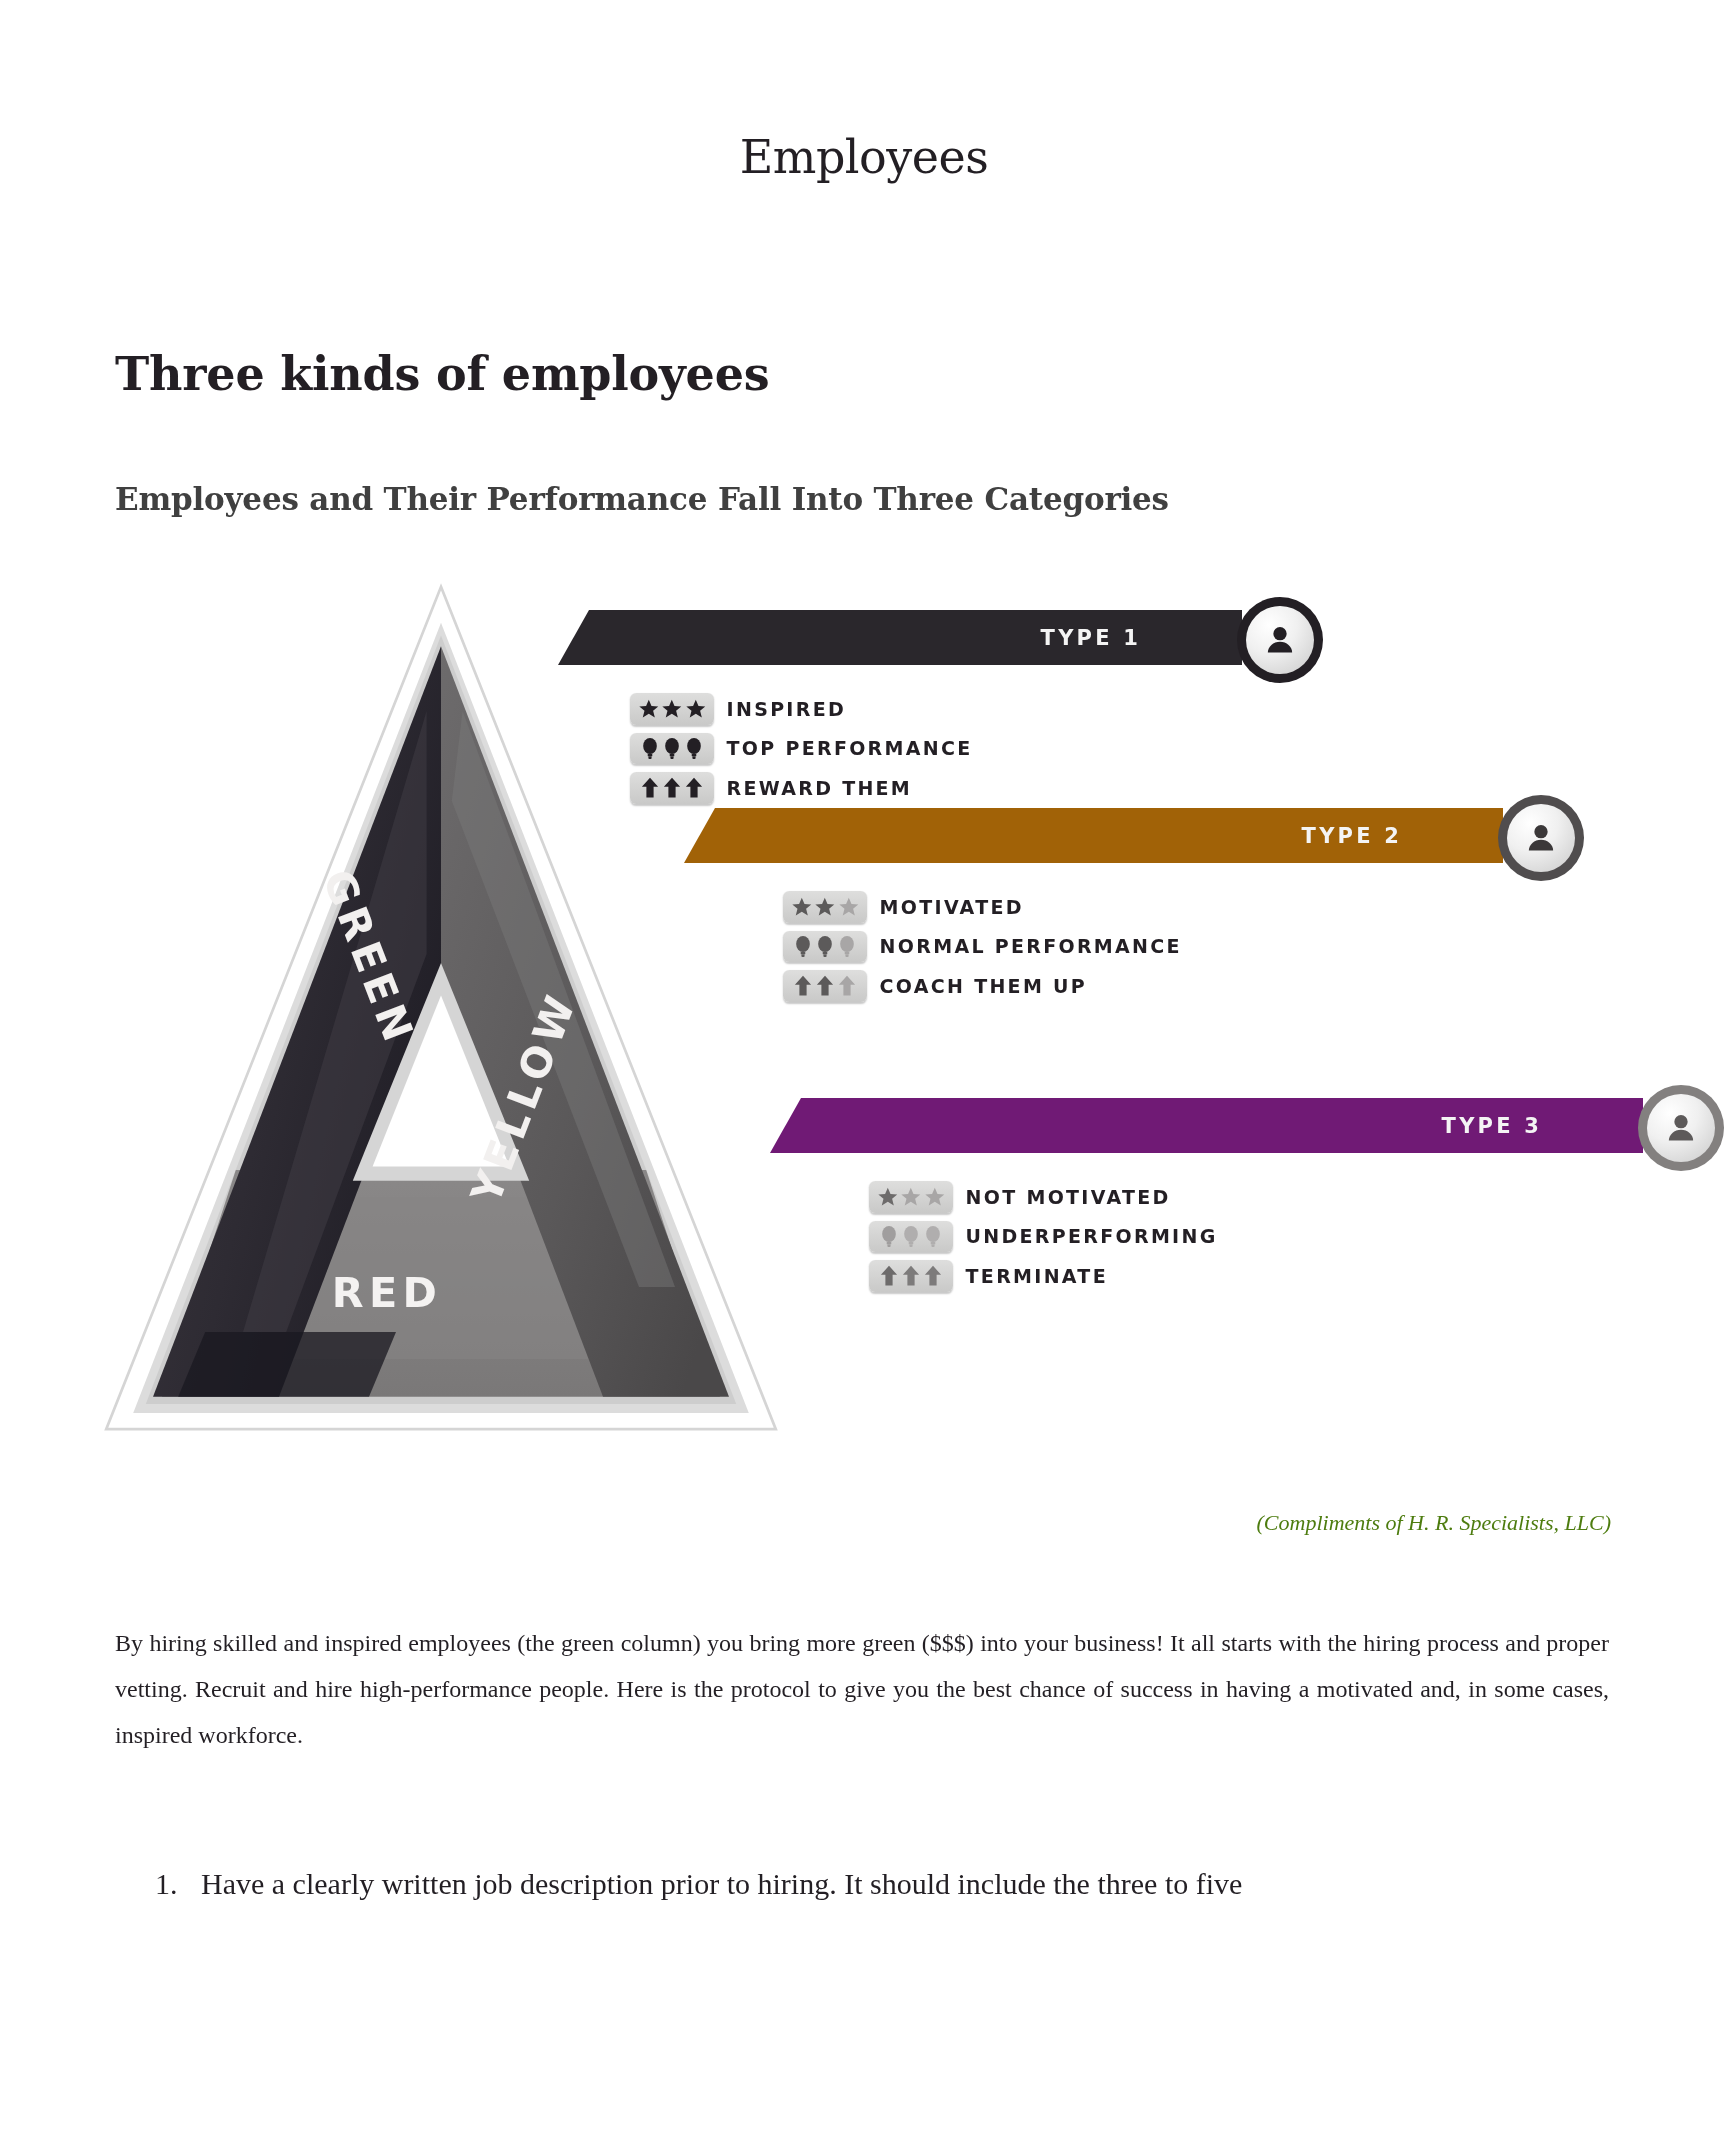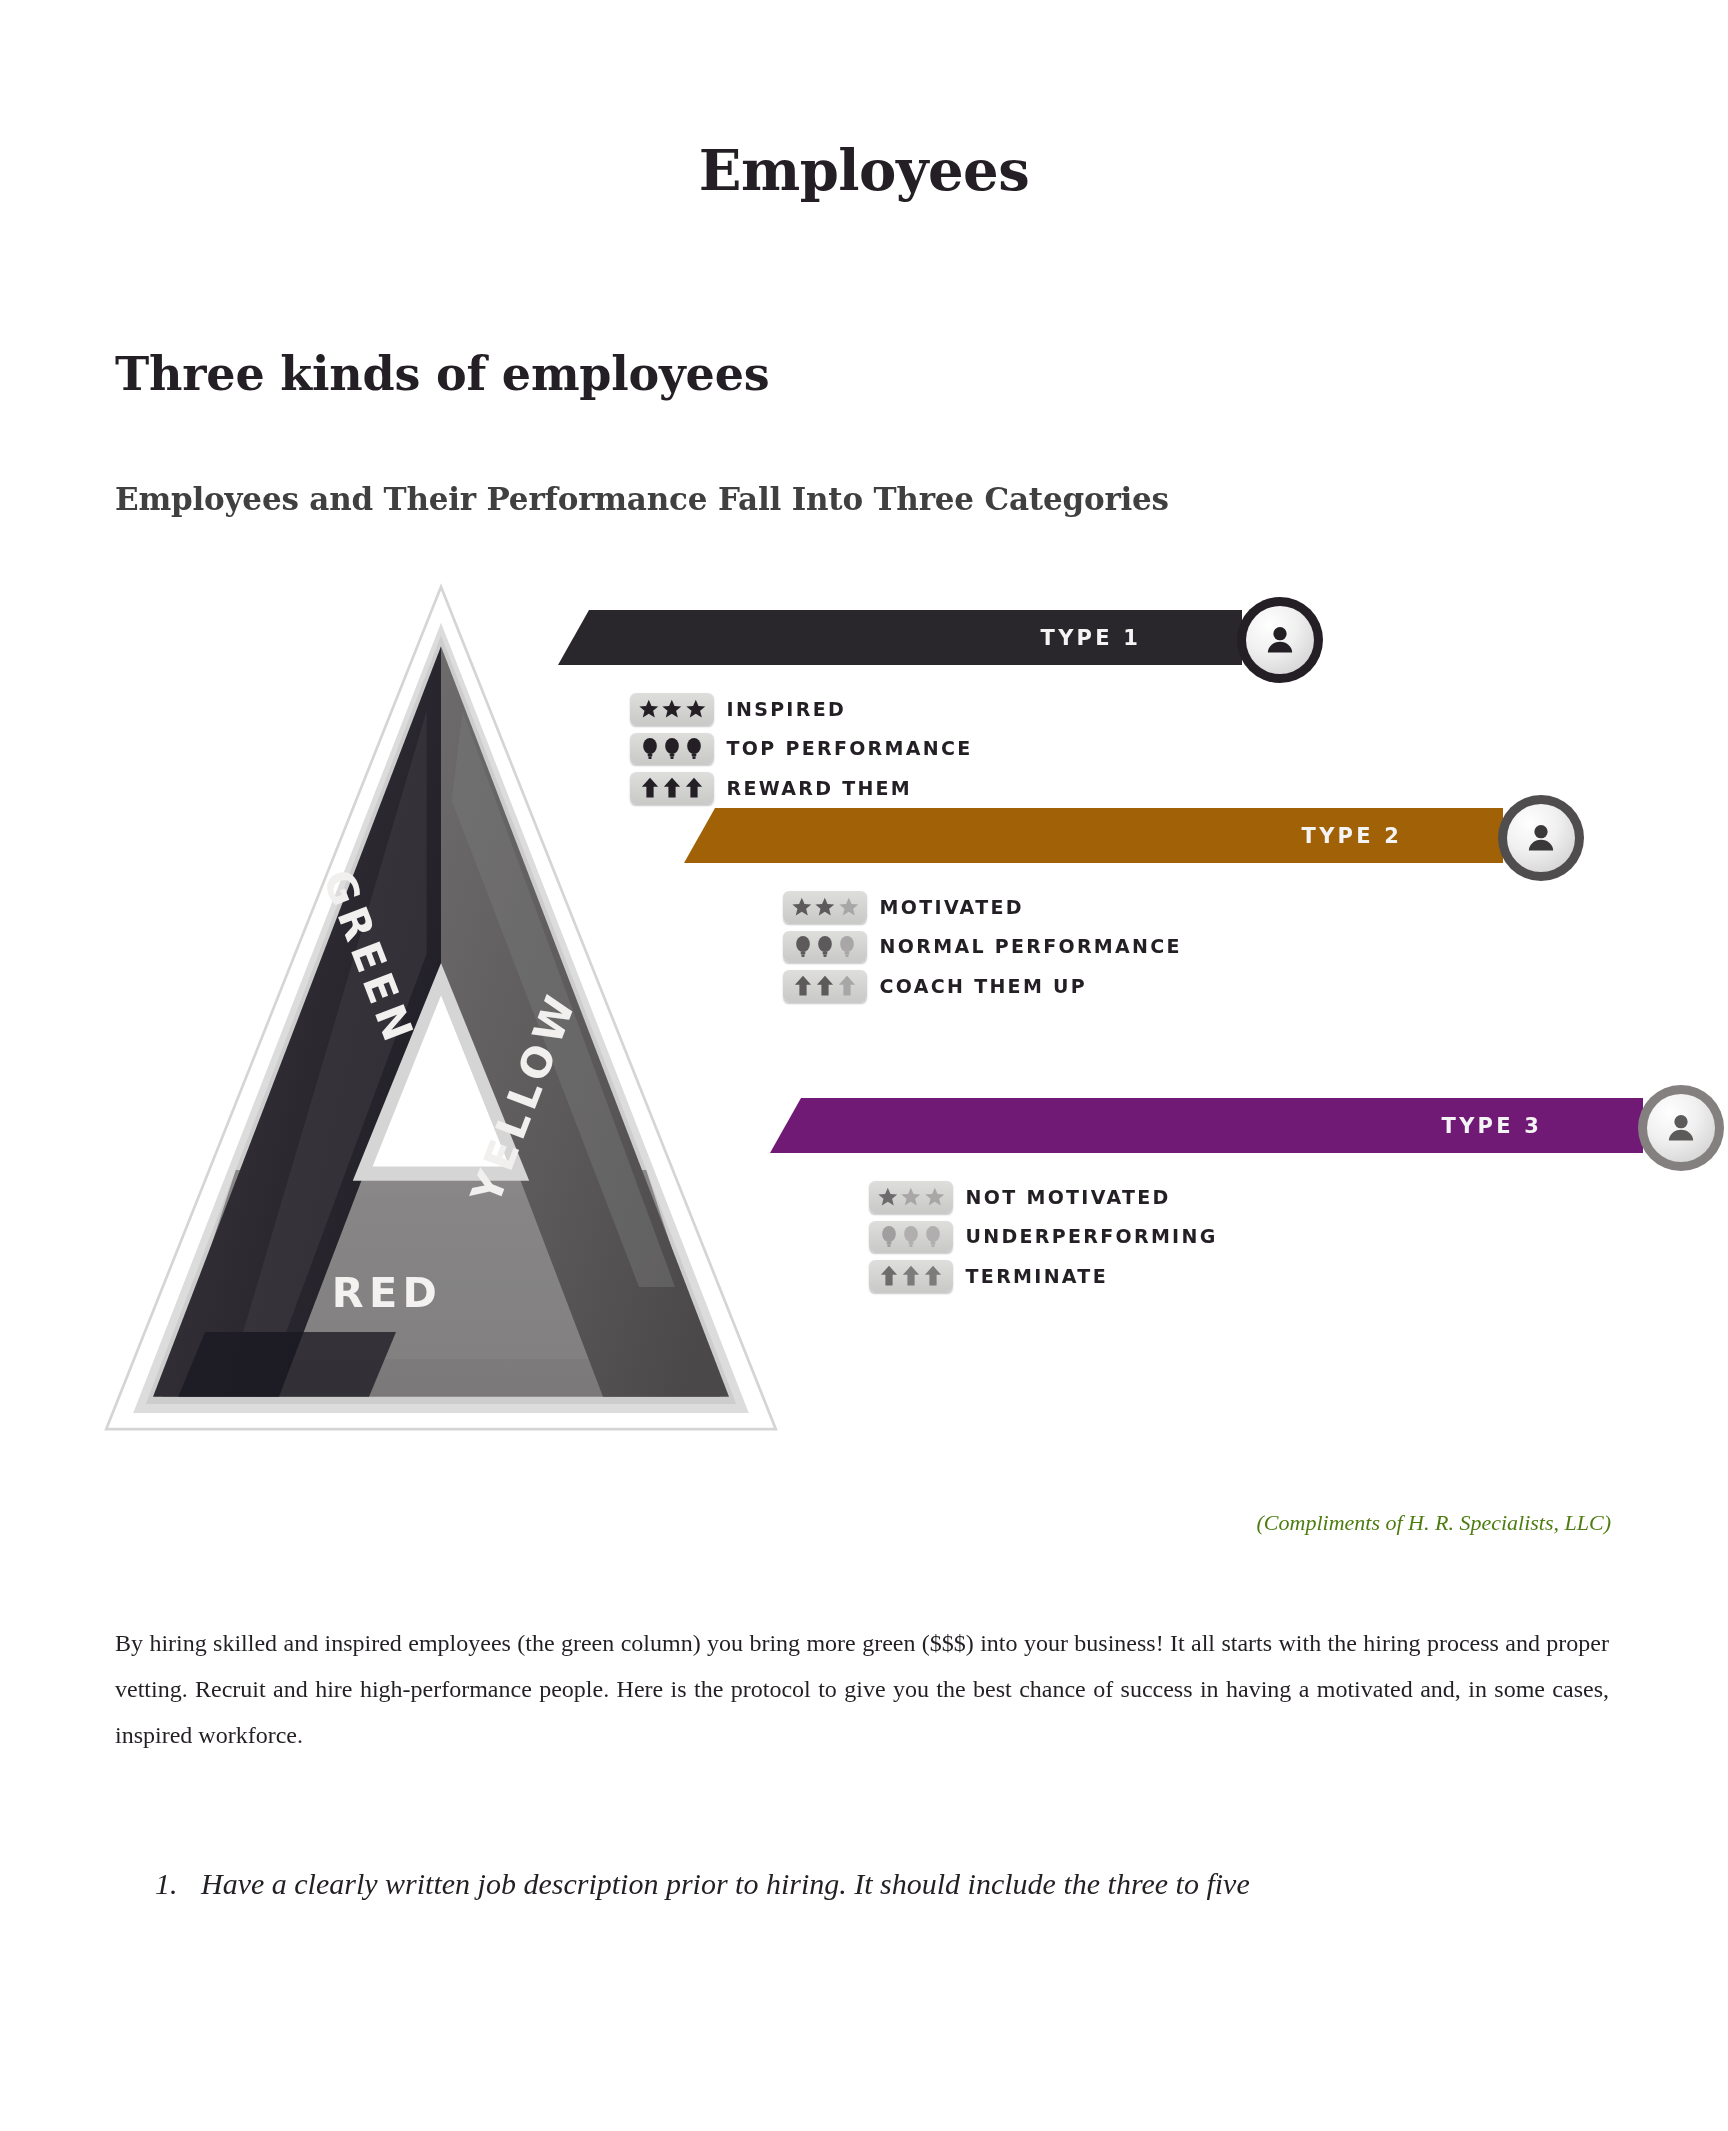--- a/index.html
+++ b/index.html
@@ -12,27 +12,27 @@
     height: 2131px;
     position: relative;
     font-family: "Liberation Serif", serif;
     color: #231f24;
     overflow: hidden;
   }
 
   
   #page-title {
     position: absolute;
-    top: 142px;
+    top: 134px;
     left: 0;
     width: 1728px;
     text-align: center;
     font-family: "DejaVu Serif", serif;
-    font-weight: 700;
-    font-size: 56px;
+    font-weight: 400;
+    font-size: 46px;
     letter-spacing: -0.5px;
     color: #231f24;
     line-height: 1;
   }
   #section-heading {
     position: absolute;
     top: 351px;
     left: 115px;
     font-family: "DejaVu Serif", serif;
     font-weight: 700;
@@ -181,21 +181,20 @@
     left: 115px;
     width: 1494px;
     font-family: "Liberation Serif", serif;
     font-size: 30px;
     line-height: 46px;
     color: #231f24;
   }
   #numbered-list ol {
     margin: 0;
     padding-left: 70px;
-    font-style: italic;
   }
   #numbered-list li { padding-left: 16px; }
 </style>
 </head>
 <body>
 
 <div id="page-title">Employees</div>
 <div id="section-heading">Three kinds of employees</div>
 <div id="sub-heading">Employees and Their Performance Fall Into Three Categories</div>
 

